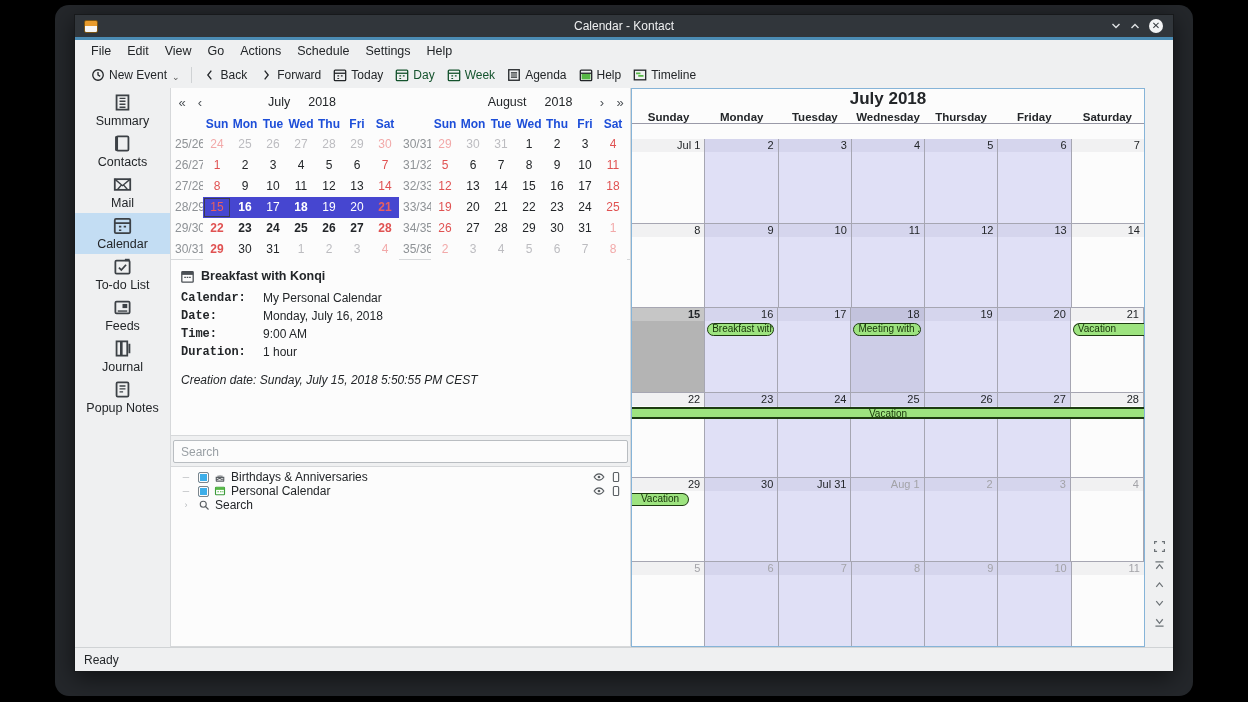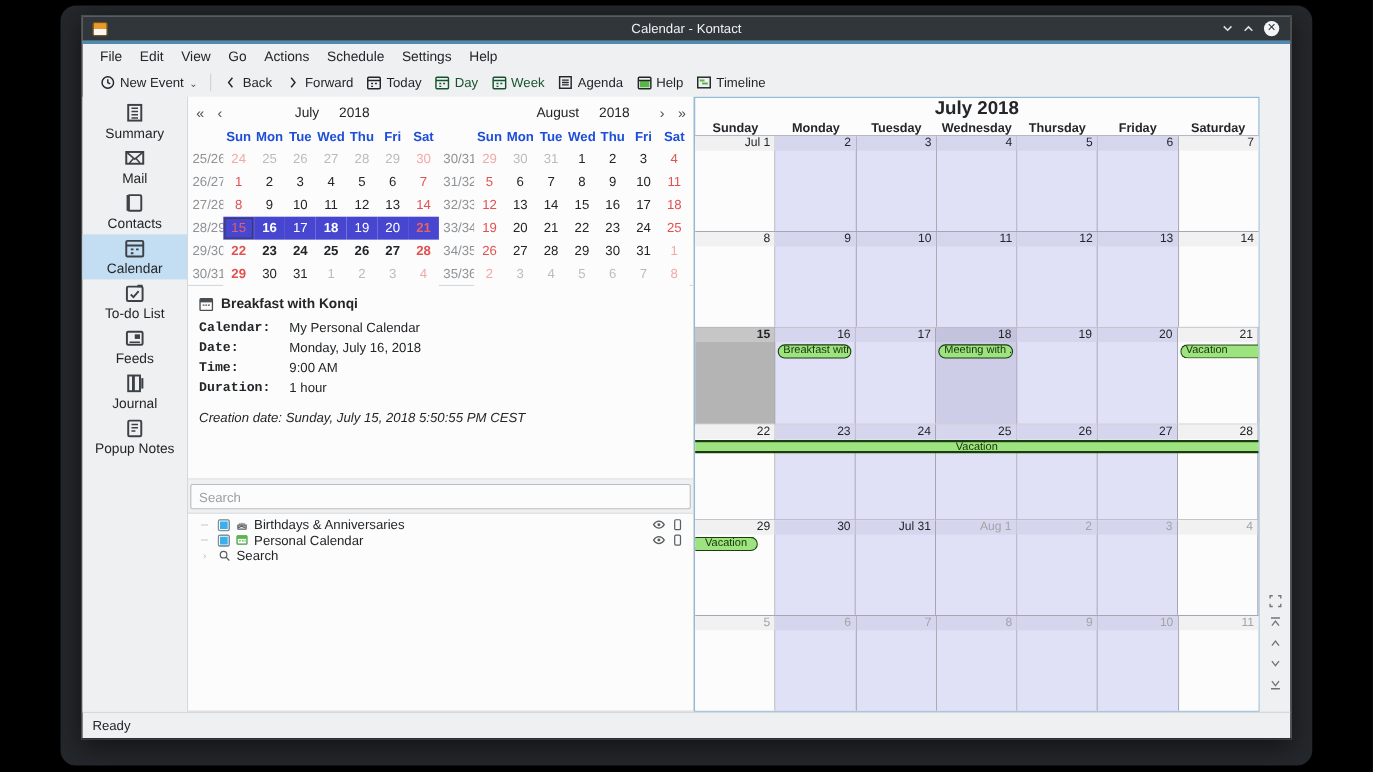--- a/index.html
+++ b/index.html
@@ -94,21 +94,21 @@
     color:#5a5f63; align-items:center; }
   .cl-row svg { display:block; }
   
   #monthview { width:514px; flex:0 0 auto; border:1px solid #86b4d8;
     background:#fcfcfc; display:flex; flex-direction:column; min-height:0; }
   #mv-title { height:22px; text-align:center; font-weight:bold; font-size:17px;
     color:#232629; flex:0 0 auto; }
   #mv-headers { height:13px; display:flex; font-weight:bold; font-size:11.5px;
     color:#232629; border-bottom:1px solid #9a9aa8; flex:0 0 auto; }
   #mv-headers div { flex:1; text-align:center; }
-  #mv-grid { flex:1 1 auto; display:flex; flex-direction:column; min-height:0; }
+  #mv-grid { flex:1 1 auto; display:flex; flex-direction:column; min-height:0;margin-top:15px; }
   .mv-row { flex:1; display:flex; position:relative; border-bottom:1px solid #a6a6b2; }
   .mv-row:last-child { border-bottom:none; }
   .mv-cell { flex:1; border-right:1px solid #a6a6b2; display:flex;
     flex-direction:column; min-width:0; }
   .mv-cell:last-child { border-right:none; }
   .mv-num { height:13px; font-size:11px; color:#232629; text-align:right;
     padding-right:4px; line-height:13px; flex:0 0 auto; }
   .mv-cell.wd  { background:#e0e0f6; } .mv-cell.wd  .mv-num { background:#d5d5ed; }
   .mv-cell.we  { background:#fcfcfc; } .mv-cell.we  .mv-num { background:#f1f1f2; }
   .mv-cell.sel { background:#b4b4b4; } .mv-cell.sel .mv-num { background:#c6c6c6; font-weight:bold; }
@@ -256,34 +256,34 @@
             <svg width="19" height="19" viewBox="0 0 16 16">
               <rect x="3" y="2" width="10" height="12" fill="none" stroke="currentColor" stroke-width="1.5"></rect>
               <path d="M5.5 4.5h5M5.5 7h5M5.5 9.5h5M5.5 12h5" stroke="currentColor" stroke-width="1.2"></path>
             </svg>
           </span>
           <span>Summary</span>
         </div>
         <div class="side-item">
           <span>
             <svg width="19" height="19" viewBox="0 0 16 16">
-              <rect x="1.5" y="3.5" width="13" height="9" fill="none" stroke="currentColor" stroke-width="1.5"></rect>
-              <path d="M1.5 3.5 8 9l6.5-5.5M4 12l3-3.5M12 12 9 8.5" stroke="currentColor" stroke-width="1.2" fill="none"></path>
+              <rect x="3" y="2" width="10" height="12" rx="1" fill="none" stroke="currentColor" stroke-width="1.5"></rect>
+              <path d="M3 2v12" stroke="currentColor" stroke-width="2.5"></path>
             </svg>
           </span>
-          <span>Mail</span>
+          <span>Contacts</span>
         </div>
         <div class="side-item">
           <span>
             <svg width="19" height="19" viewBox="0 0 16 16">
-              <rect x="3" y="2" width="10" height="12" rx="1" fill="none" stroke="currentColor" stroke-width="1.5"></rect>
-              <path d="M3 2v12" stroke="currentColor" stroke-width="2.5"></path>
+              <rect x="1.5" y="3.5" width="13" height="9" fill="none" stroke="currentColor" stroke-width="1.5"></rect>
+              <path d="M1.5 3.5 8 9l6.5-5.5M4 12l3-3.5M12 12 9 8.5" stroke="currentColor" stroke-width="1.2" fill="none"></path>
             </svg>
           </span>
-          <span>Contacts</span>
+          <span>Mail</span>
         </div>
         <div class="side-item selected">
           <span>
             <svg width="19" height="19" viewBox="0 0 16 16">
               <rect x="1.5" y="2.5" width="13" height="12" rx="1" fill="none" stroke="currentColor" stroke-width="1.5"></rect>
               <path d="M1.5 6h13" stroke="currentColor" stroke-width="1.5"></path>
               <path d="M5 9h2M9 9h2M5 12h2" stroke="currentColor" stroke-width="1.4"></path>
             </svg>
           </span>
           <span>Calendar</span>

